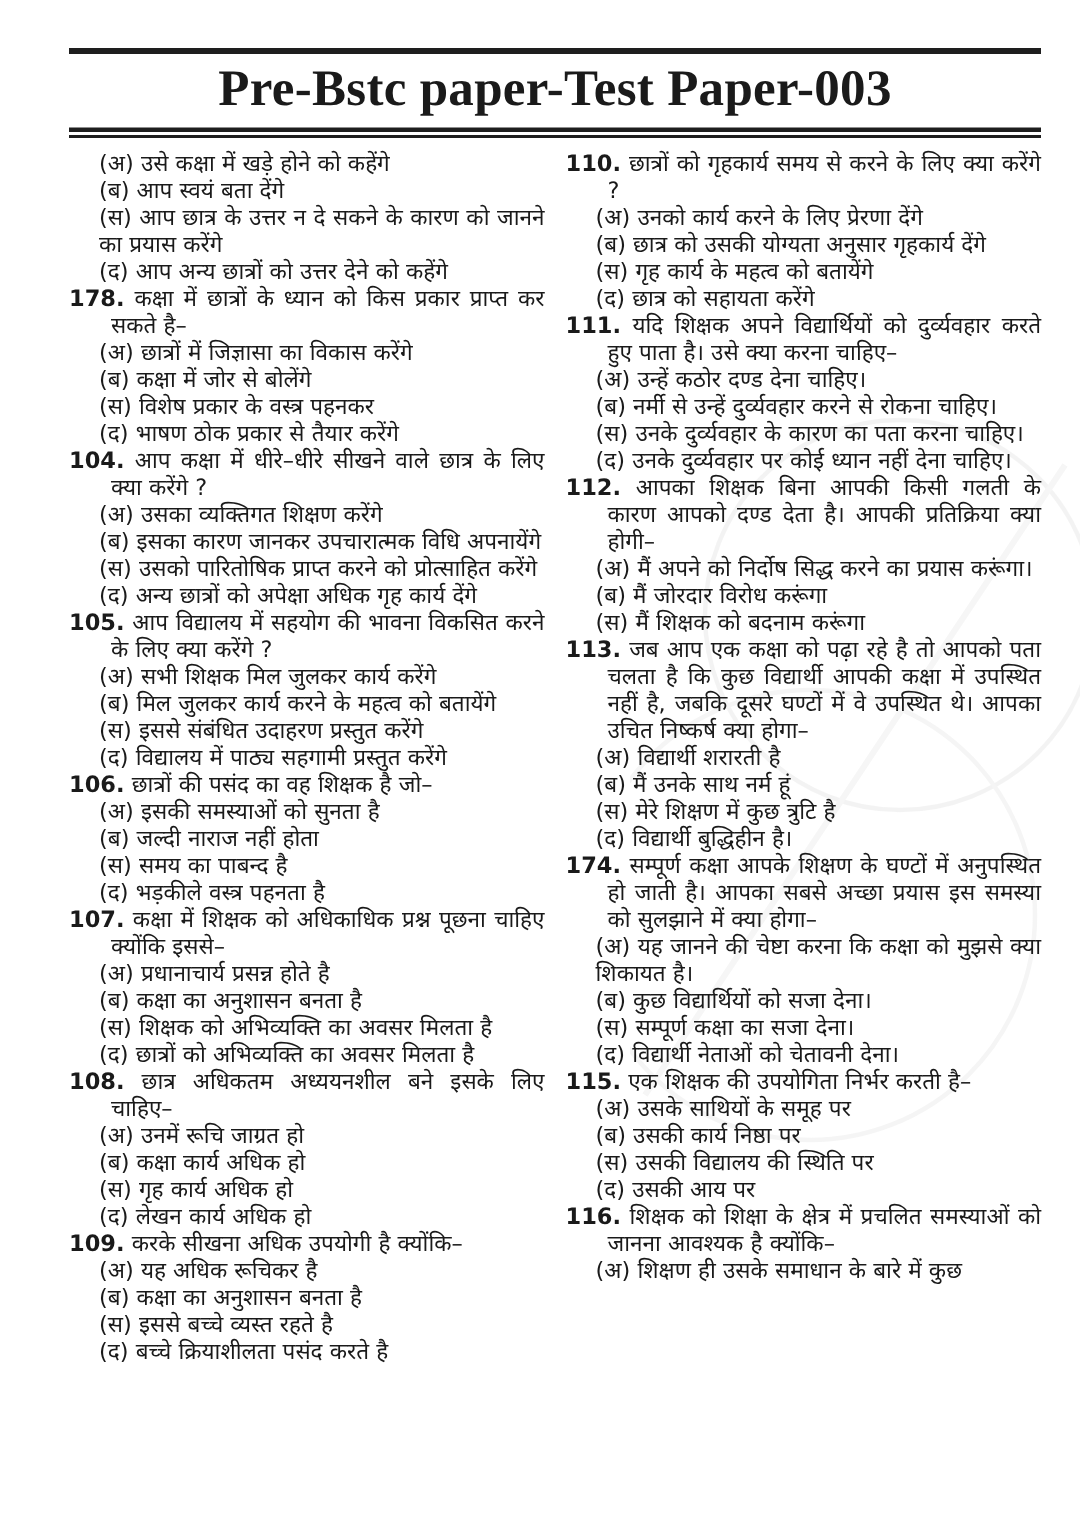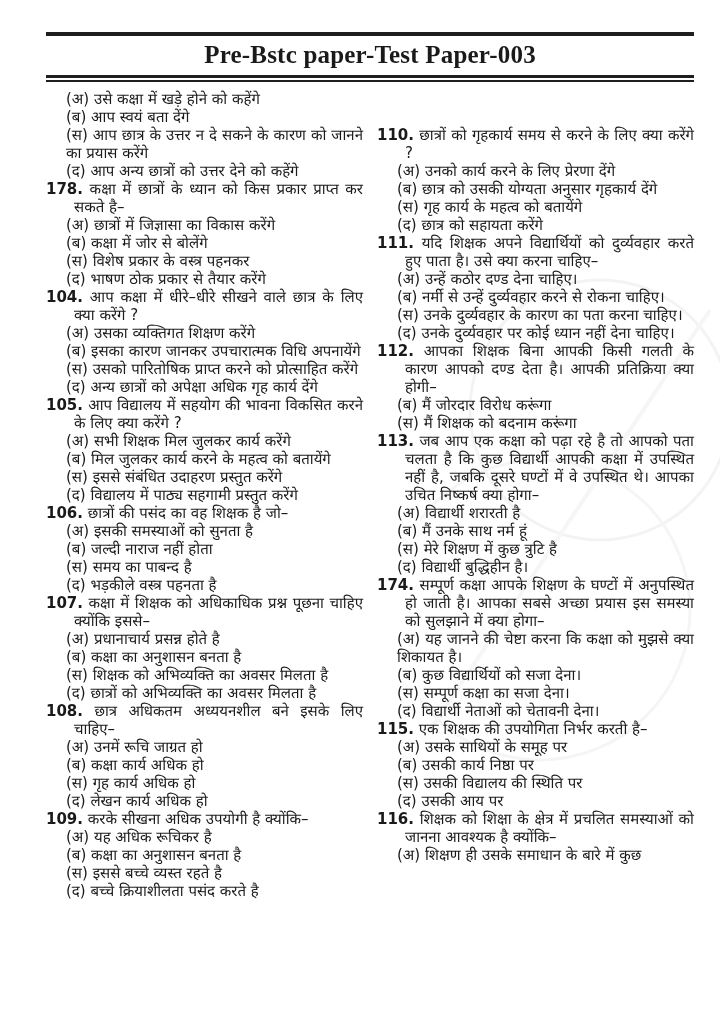--- a/index.html
+++ b/index.html
@@ -18,35 +18,35 @@
     padding: 32px 30px 0 46px;
     z-index: 1;
   }
   .rule-top {
     border-top: 4px solid #1e1e1e;
     height: 0;
   }
   .title {
     font-family: "Liberation Serif", serif;
     font-weight: bold;
-    font-size: 25px;
+    font-size: 34px;
     text-align: center;
     margin: 5px 0 6px 0;
     letter-spacing: 0.2px;
   }
   .rule-double {
     height: 2px;
     border-top: 3px solid #1e1e1e;
     border-bottom: 2px solid #1e1e1e;
     margin-bottom: 8px;
   }
   .columns {
     display: flex;
     gap: 14px;
-    align-items: center;
+    align-items: flex-start;
   }
   .col {
     width: 50%;
     font-size: 15px;
     line-height: 18px;
     text-align: justify;
   }
   .col .q {
     padding-left: 28px;
     text-indent: -28px;
@@ -127,20 +127,21 @@
         <div class="o"><span class="lbl">(अ)</span> उनको कार्य करने के लिए प्रेरणा देंगे</div>
         <div class="o"><span class="lbl">(ब)</span> छात्र को उसकी योग्यता अनुसार गृहकार्य देंगे</div>
         <div class="o"><span class="lbl">(स)</span> गृह कार्य के महत्व को बतायेंगे</div>
         <div class="o"><span class="lbl">(द)</span> छात्र को सहायता करेंगे</div>
         <div class="q"><span class="num">111.</span> यदि शिक्षक अपने विद्यार्थियों को दुर्व्यवहार करते हुए पाता है। उसे क्या करना चाहिए–</div>
         <div class="o"><span class="lbl">(अ)</span> उन्हें कठोर दण्ड देना चाहिए।</div>
         <div class="o"><span class="lbl">(ब)</span> नर्मी से उन्हें दुर्व्यवहार करने से रोकना चाहिए।</div>
         <div class="o"><span class="lbl">(स)</span> उनके दुर्व्यवहार के कारण का पता करना चाहिए।</div>
         <div class="o"><span class="lbl">(द)</span> उनके दुर्व्यवहार पर कोई ध्यान नहीं देना चाहिए।</div>
         <div class="q"><span class="num">112.</span> आपका शिक्षक बिना आपकी किसी गलती के कारण आपको दण्ड देता है। आपकी प्रतिक्रिया क्या होगी–</div>
+        <div class="o"><span class="lbl">(अ)</span> मैं अपने को निर्दोष सिद्ध करने का प्रयास करूंगा।</div>
         <div class="o"><span class="lbl">(ब)</span> मैं जोरदार विरोध करूंगा</div>
         <div class="o"><span class="lbl">(स)</span> मैं शिक्षक को बदनाम करूंगा</div>
         <div class="q"><span class="num">113.</span> जब आप एक कक्षा को पढ़ा रहे है तो आपको पता चलता है कि कुछ विद्यार्थी आपकी कक्षा में उपस्थित नहीं है, जबकि दूसरे घण्टों में वे उपस्थित थे। आपका उचित निष्कर्ष क्या होगा–</div>
         <div class="o"><span class="lbl">(अ)</span> विद्यार्थी शरारती है</div>
         <div class="o"><span class="lbl">(ब)</span> मैं उनके साथ नर्म हूं</div>
         <div class="o"><span class="lbl">(स)</span> मेरे शिक्षण में कुछ त्रुटि है</div>
         <div class="o"><span class="lbl">(द)</span> विद्यार्थी बुद्धिहीन है।</div>
         <div class="q"><span class="num">174.</span> सम्पूर्ण कक्षा आपके शिक्षण के घण्टों में अनुपस्थित हो जाती है। आपका सबसे अच्छा प्रयास इस समस्या को सुलझाने में क्या होगा–</div>
         <div class="o"><span class="lbl">(अ)</span> यह जानने की चेष्टा करना कि कक्षा को मुझसे क्या शिकायत है।</div>
         <div class="o"><span class="lbl">(ब)</span> कुछ विद्यार्थियों को सजा देना।</div>

